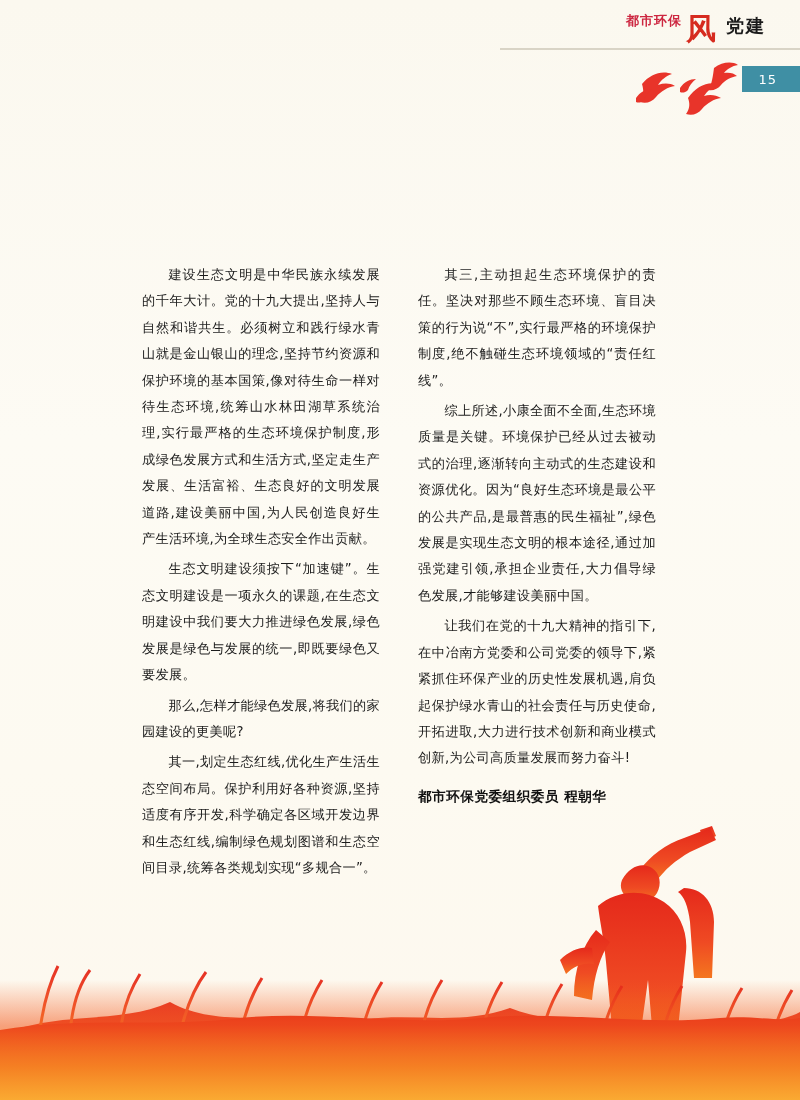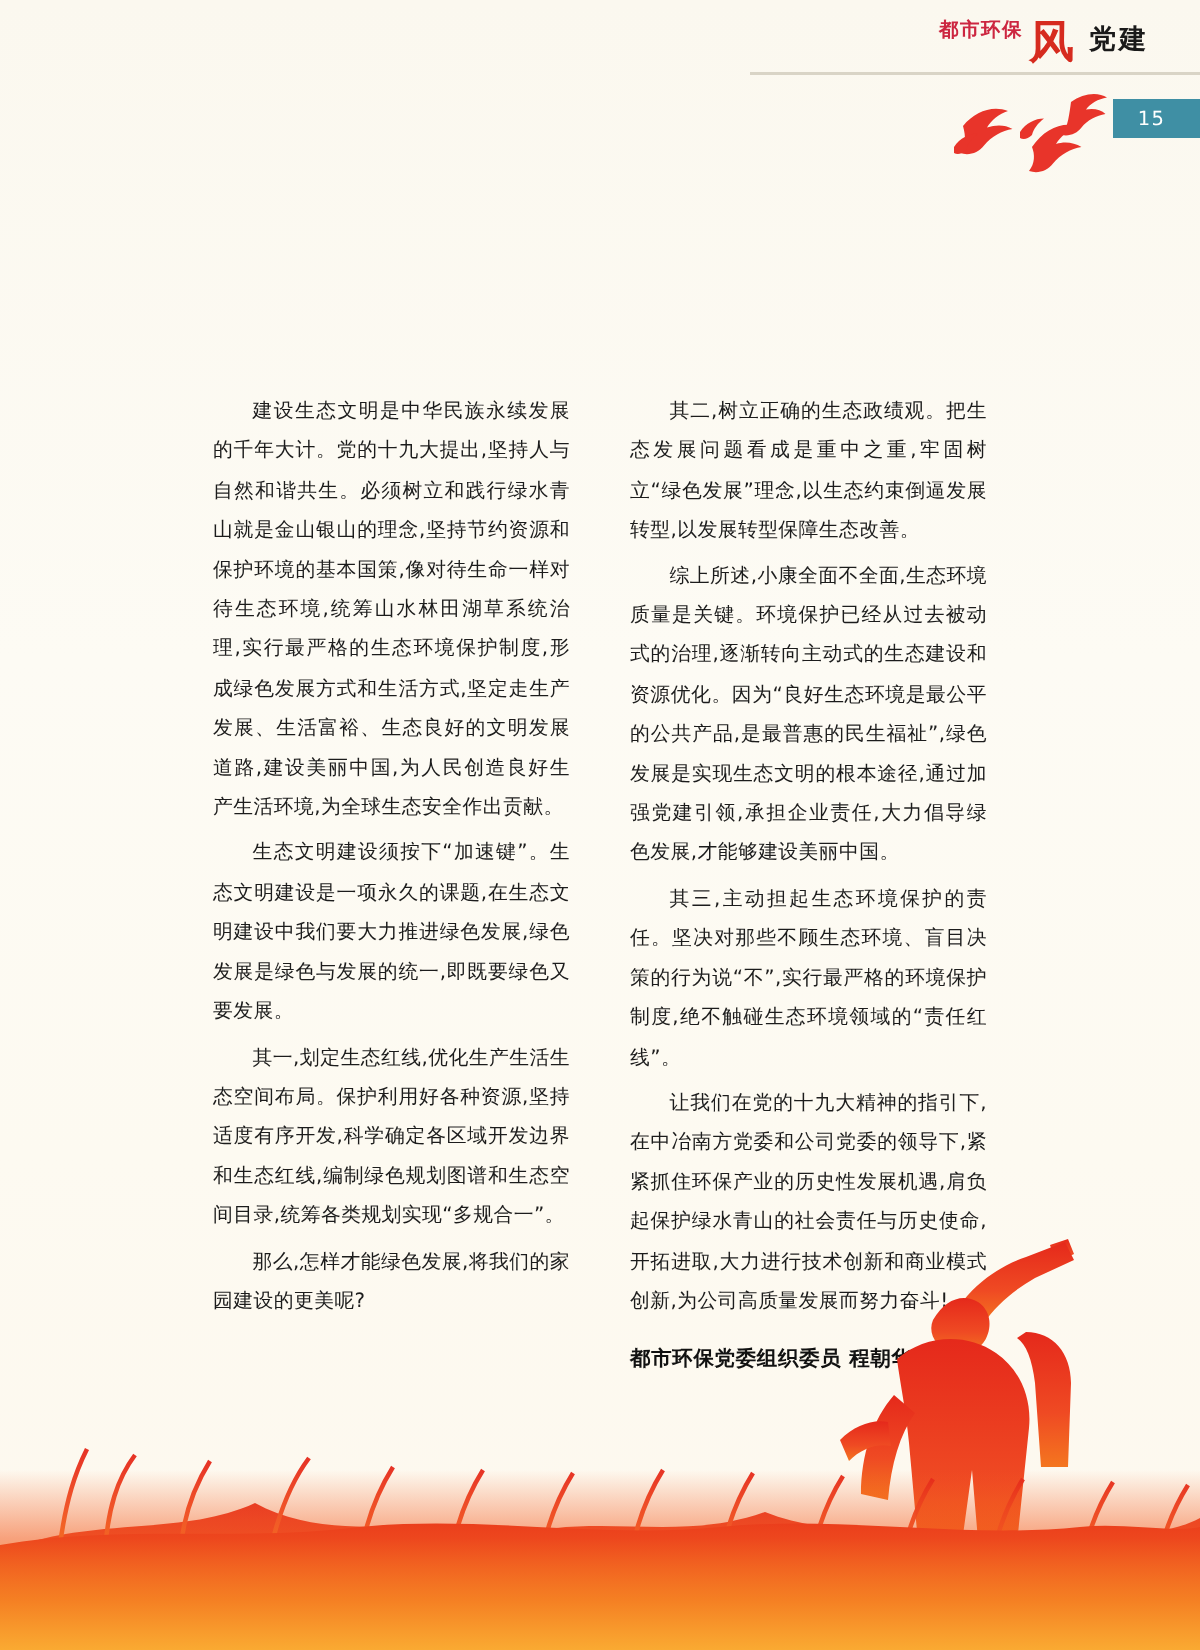--- a/index.html
+++ b/index.html
@@ -86,21 +86,20 @@
   }
 
   
   .article {
     position: absolute;
     top: 262px;
     left: 142px;
     width: 516px;
     display: flex;
     gap: 38px;
-    justify-content: space-between;
   }
   .col {
     width: 238px;
   }
   .col p {
     margin: 0 0 4px 0;
     font-family: "DejaVu Sans", "Liberation Sans", sans-serif;
     font-size: 13.2px;
     line-height: 26.4px;
     color: #1c1c1c;
@@ -158,27 +157,26 @@
       <path d="M60 40 C68 28 80 23 90 26 C84 29 79 33 76 38 C82 36 88 37 93 40 C86 41 79 45 74 51 C70 56 64 58 58 56 C62 51 62 45 60 40 Z"></path>
       <path d="M86 10 C94 4 104 3 110 7 C104 8 99 11 96 15 C101 14 106 15 109 18 C103 19 97 22 93 27 C90 31 85 33 80 32 C84 27 85 17 86 10 Z"></path>
       <path d="M52 30 C56 24 62 21 68 21 C64 24 61 28 60 32 C57 35 54 35 52 34 Z"></path>
     </g>
   </svg>
 
   <div class="article">
     <div class="col">
       <p>建设生态文明是中华民族永续发展的千年大计。党的十九大提出,坚持人与自然和谐共生。必须树立和践行绿水青山就是金山银山的理念,坚持节约资源和保护环境的基本国策,像对待生命一样对待生态环境,统筹山水林田湖草系统治理,实行最严格的生态环境保护制度,形成绿色发展方式和生活方式,坚定走生产发展、生活富裕、生态良好的文明发展道路,建设美丽中国,为人民创造良好生产生活环境,为全球生态安全作出贡献。</p>
       <p>生态文明建设须按下“加速键”。生态文明建设是一项永久的课题,在生态文明建设中我们要大力推进绿色发展,绿色发展是绿色与发展的统一,即既要绿色又要发展。</p>
+      <p>那么,怎样才能绿色发展,将我们的家园建设的更美呢?</p>
       <p>其一,划定生态红线,优化生产生活生态空间布局。保护利用好各种资源,坚持适度有序开发,科学确定各区域开发边界和生态红线,编制绿色规划图谱和生态空间目录,统筹各类规划实现“多规合一”。</p>
-      <p>那么,怎样才能绿色发展,将我们的家园建设的更美呢?</p>
     </div>
     <div class="col">
-      <p>其二,树立正确的生态政绩观。把生态发展问题看成是重中之重,牢固树立“绿色发展”理念,以生态约束倒逼发展转型,以发展转型保障生态改善。</p>
+      <p>其三,主动担起生态环境保护的责任。坚决对那些不顾生态环境、盲目决策的行为说“不”,实行最严格的环境保护制度,绝不触碰生态环境领域的“责任红线”。</p>
       <p>综上所述,小康全面不全面,生态环境质量是关键。环境保护已经从过去被动式的治理,逐渐转向主动式的生态建设和资源优化。因为“良好生态环境是最公平的公共产品,是最普惠的民生福祉”,绿色发展是实现生态文明的根本途径,通过加强党建引领,承担企业责任,大力倡导绿色发展,才能够建设美丽中国。</p>
-      <p>其三,主动担起生态环境保护的责任。坚决对那些不顾生态环境、盲目决策的行为说“不”,实行最严格的环境保护制度,绝不触碰生态环境领域的“责任红线”。</p>
       <p>让我们在党的十九大精神的指引下,在中冶南方党委和公司党委的领导下,紧紧抓住环保产业的历史性发展机遇,肩负起保护绿水青山的社会责任与历史使命,开拓进取,大力进行技术创新和商业模式创新,为公司高质量发展而努力奋斗!</p>
       <div class="byline">都市环保党委组织委员 程朝华</div>
     </div>
   </div>
 
   <svg class="art" viewBox="0 0 800 470" preserveAspectRatio="none">
     <defs>
       <linearGradient id="redGrad" x1="0" y1="0" x2="0" y2="1">
         <stop offset="0%" stop-color="#e5291b"></stop>
         <stop offset="60%" stop-color="#ef4a23"></stop>

